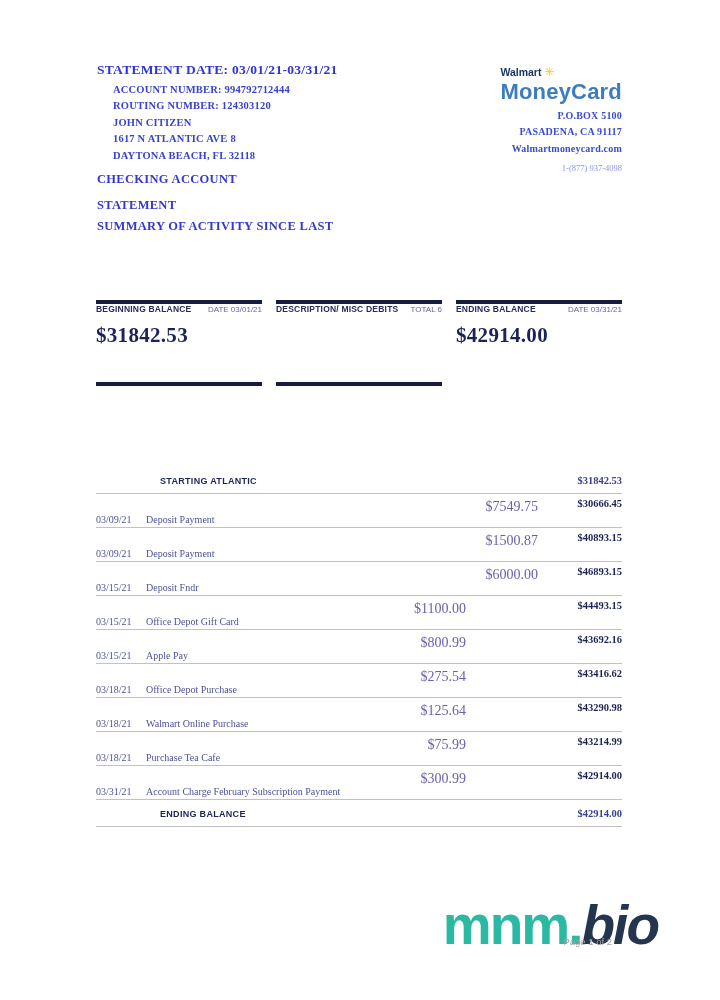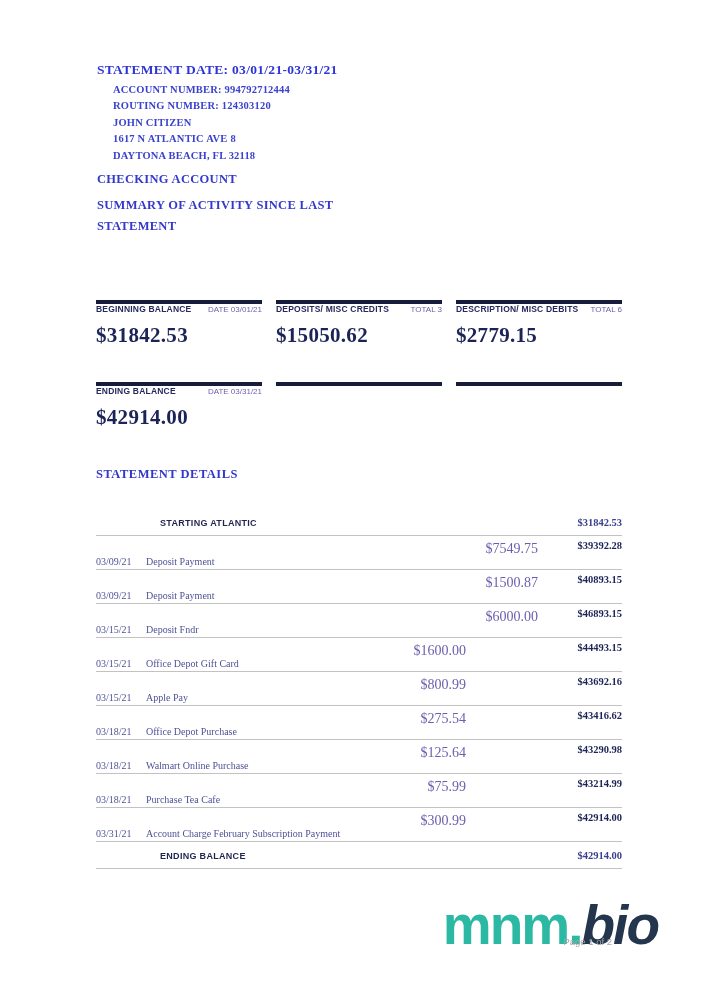--- a/index.html
+++ b/index.html
@@ -87,94 +87,97 @@
 
   <div class="header-left">
     <div class="stmt-date">STATEMENT DATE: 03/01/21-03/31/21</div>
     <div class="meta-line">ACCOUNT NUMBER: 994792712444</div>
     <div class="meta-line">ROUTING NUMBER: 124303120</div>
     <div class="meta-line">JOHN CITIZEN</div>
     <div class="meta-line">1617 N ATLANTIC AVE 8</div>
     <div class="meta-line">DAYTONA BEACH, FL 32118</div>
     <div class="acct-type">CHECKING ACCOUNT</div>
     <div class="summary-heading">
+      <div>STATEMENT</div>
       <div>SUMMARY OF ACTIVITY SINCE LAST</div>
-      <div>STATEMENT</div>
-    </div>
-  </div>
-
+    </div>
+  </div>
+
+  <div class="header-right">
+    <div class="logo-block">
+      <div>
+        <span class="logo-walmart">Walmart</span><span class="logo-spark">✳</span>
+      </div>
+      <div class="logo-moneycard">MoneyCard</div>
+    </div>
+    <div class="issuer-line">P.O.BOX 5100</div>
+    <div class="issuer-line">PASADENA, CA 91117</div>
+    <div class="issuer-line">Walmartmoneycard.com</div>
+    <div class="issuer-phone">1-(877) 937-4098</div>
+  </div>
 
   <div class="summary-grid">
       <div class="sbox">
     <div class="sbox-head">
       <span class="sbox-label">BEGINNING BALANCE</span>
       <span class="sbox-meta">DATE 03/01/21</span>
     </div>
     <div class="sbox-amount">$31842.53</div>
   </div>
       <div class="sbox">
     <div class="sbox-head">
-      <span class="sbox-label">DEPOSITS/ MISC CREDITS</span>
-      <span class="sbox-meta">TOTAL 3</span>
-    </div>
-    <div class="sbox-amount">$15050.62</div>
-  </div>
-      <div class="sbox">
-    <div class="sbox-head">
       <span class="sbox-label">DESCRIPTION/ MISC DEBITS</span>
       <span class="sbox-meta">TOTAL 6</span>
     </div>
-    <div class="sbox-amount">$2779.15</div>
   </div>
       <div class="sbox">
     <div class="sbox-head">
       <span class="sbox-label">ENDING BALANCE</span>
       <span class="sbox-meta">DATE 03/31/21</span>
     </div>
     <div class="sbox-amount">$42914.00</div>
   </div>
       <div class="sbox sbox-empty"></div>
       <div class="sbox sbox-empty"></div>
     </div>
 
   <div class="details">
-    <div class="details-title">STATEMENT DETAILS</div>
     <div>
         <div class="trow trow-summary">
     <span class="c-date"></span>
     <span class="c-desc">STARTING ATLANTIC</span>
     <span class="c-debit"></span>
     <span class="c-credit"></span>
     <span class="c-balance">$31842.53</span>
   </div>
         <div class="trow">
     <span class="c-date">03/09/21</span>
     <span class="c-desc">Deposit Payment</span>
     <span class="c-debit"></span>
     <span class="c-credit">$7549.75</span>
-    <span class="c-balance">$39392.28</span>
+    <span class="c-balance">$30666.45</span>
   </div>
         <div class="trow">
     <span class="c-date">03/09/21</span>
     <span class="c-desc">Deposit Payment</span>
     <span class="c-debit"></span>
     <span class="c-credit">$1500.87</span>
     <span class="c-balance">$40893.15</span>
   </div>
         <div class="trow">
     <span class="c-date">03/15/21</span>
     <span class="c-desc">Deposit Fndr</span>
     <span class="c-debit"></span>
     <span class="c-credit">$6000.00</span>
     <span class="c-balance">$46893.15</span>
   </div>
         <div class="trow">
     <span class="c-date">03/15/21</span>
     <span class="c-desc">Office Depot Gift Card</span>
-    <span class="c-debit">$1600.00</span>
+    <span class="c-debit">$1100.00</span>
     <span class="c-credit"></span>
     <span class="c-balance">$44493.15</span>
   </div>
         <div class="trow">
     <span class="c-date">03/15/21</span>
     <span class="c-desc">Apple Pay</span>
     <span class="c-debit">$800.99</span>
     <span class="c-credit"></span>
     <span class="c-balance">$43692.16</span>
   </div>

